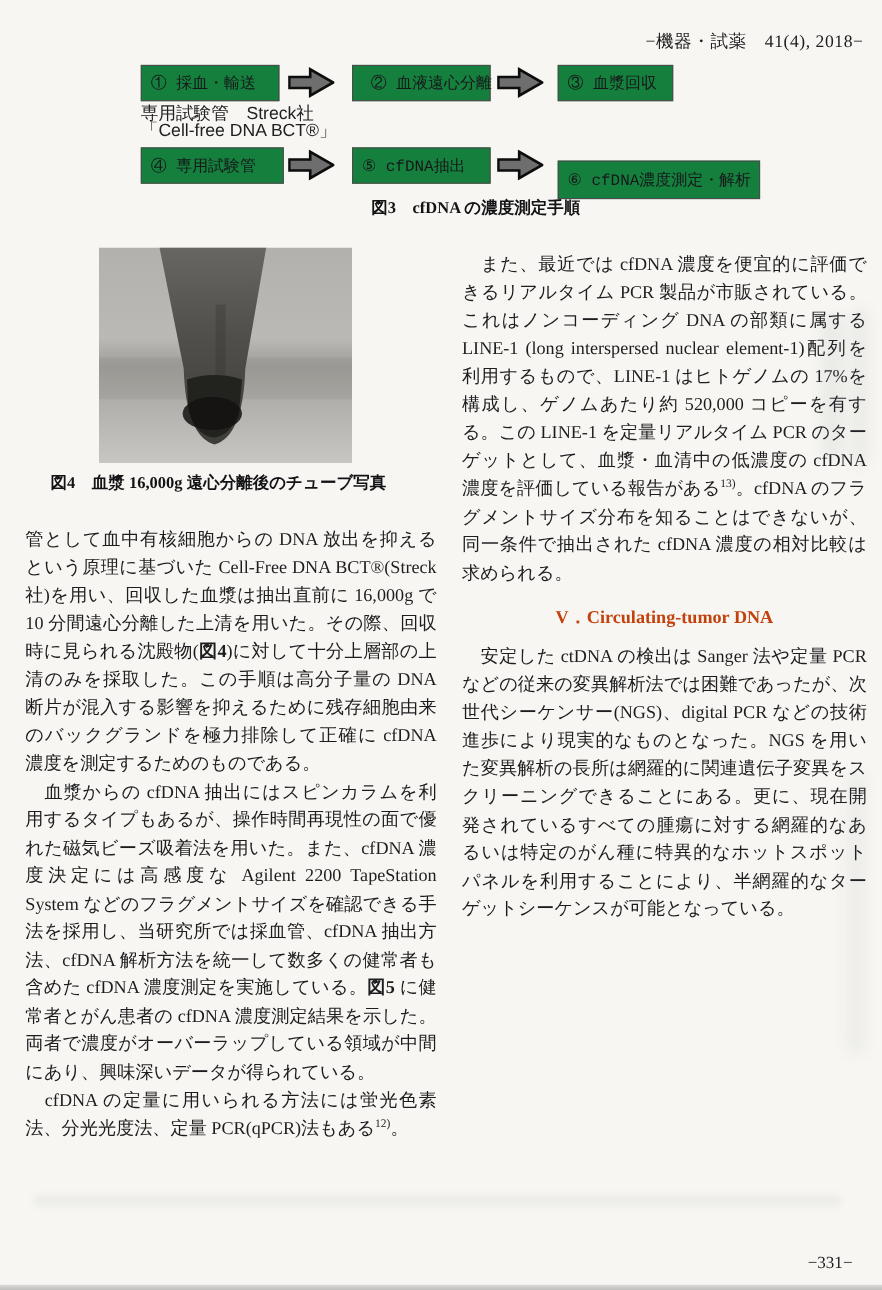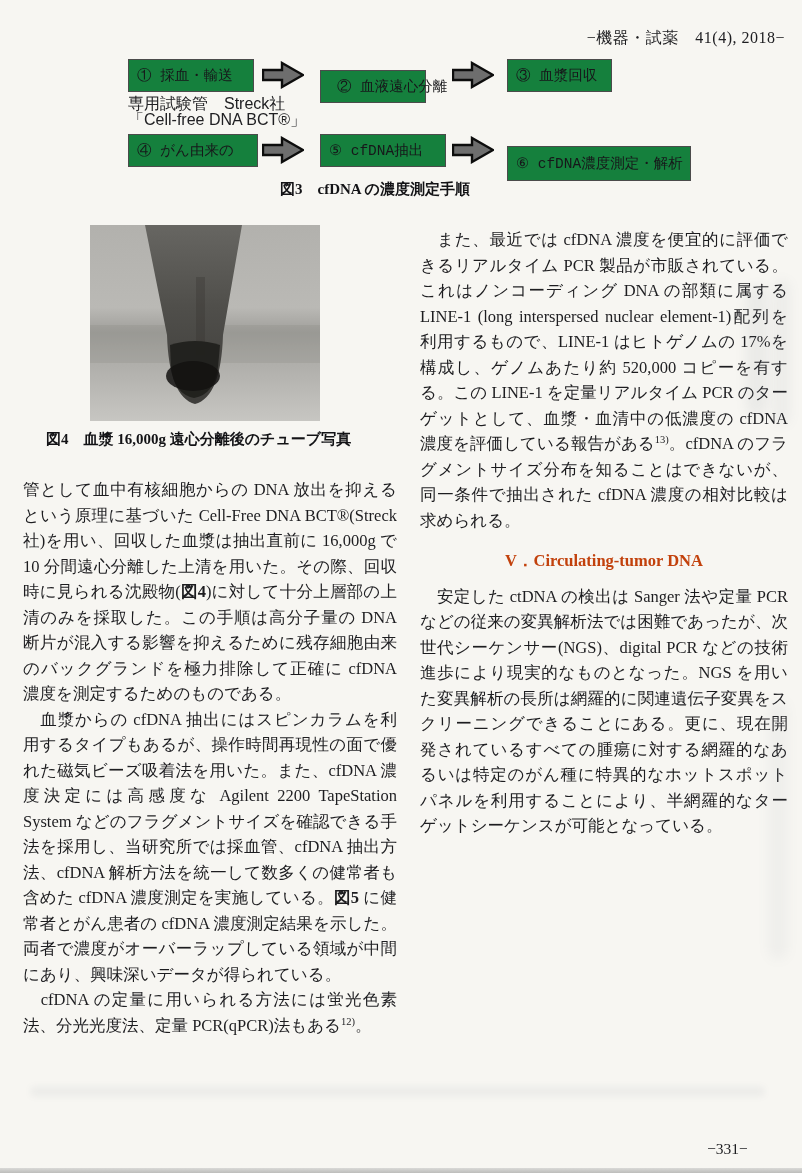--- a/index.html
+++ b/index.html
@@ -21,38 +21,38 @@
   
   .flow-box{
     position:absolute;height:33px;
     background:#15803d;border:1.2px solid #4b4b4b;
     display:flex;align-items:center;
     padding-left:8px;box-sizing:border-box;
     font-family:Liberation Mono, monospace;
     font-size:14.5px;color:#17171a;white-space:nowrap;
   }
   .b1{left:128px;top:59px;width:126px;}
-  .b2{left:320px;top:70px;width:106px;padding-left:16px;}
+  .b2{left:320px;top:59px;width:126px;padding-left:16px;}
   .b3{left:507px;top:59px;width:105px;}
   .b4{left:128px;top:134px;width:130px;}
   .b5{left:320px;top:134px;width:126px;}
   .b6{left:507px;top:146px;width:184px;height:35px;}
   .flow-arrow{position:absolute;width:42px;height:28px;}
   .a1{left:262px;top:61px;}
   .a2{left:452px;top:61px;}
   .a3{left:262px;top:136px;}
   .a4{left:452px;top:136px;}
   .tube-note{
     position:absolute;left:128px;top:96px;width:230px;
     font-family:"Liberation Sans","DejaVu Sans",sans-serif;
     font-size:16px;line-height:15.5px;color:#202023;
   }
   .fig3-caption{
     position:absolute;left:280px;top:180px;width:305px;
-    text-align:left;font-weight:bold;font-size:15px;color:#131316;
+    text-align:center;font-weight:bold;font-size:15px;color:#131316;
   }
   
   .photo{
     position:absolute;left:90px;top:225px;width:230px;height:196px;
     filter:blur(.5px);
   }
   .fig4-caption{
     position:absolute;left:46px;top:430px;width:320px;
     font-weight:bold;font-size:15px;color:#131316;white-space:nowrap;
   }
@@ -65,21 +65,21 @@
   .col-left{left:23px;top:477px;width:374px;}
   .col-right{left:420px;top:227px;width:368px;}
   .para{margin:0;}
   .para sup{font-size:10.5px;line-height:0;}
   .section-heading{
     margin:15px 0 10px 0;
     text-align:center;font-weight:bold;font-size:16.5px;color:#c2410c;
   }
   .page-number{
     position:absolute;left:680px;top:1140px;width:95px;
-    text-align:center;font-size:15.5px;
+    text-align:right;font-size:15.5px;
   }
   
   .bottom-strip{
     position:absolute;left:0;bottom:0;width:802px;height:5px;
     background:linear-gradient(#d9d9d7,#bdbdbb);
   }
   .smudge{position:absolute;background:#6d7884;border-radius:10px;filter:blur(6px);}
   .sm1{left:746px;top:286px;width:22px;height:130px;opacity:.09;}
   .sm2{left:774px;top:280px;width:16px;height:145px;opacity:.08;}
   .sm3{left:30px;top:1086px;width:735px;height:11px;opacity:.07;filter:blur(3px);}
@@ -101,21 +101,21 @@
     <svg class="flow-arrow a2" viewBox="0 0 42 28">
       <path d="M1,9 H20 V2 L41,14 L20,26 V19 H1 Z" fill="#6e6e6e" stroke="#0d0d0d" stroke-width="2.4"></path>
     </svg>
     <div class="flow-box b3">③ 血漿回収</div>
 
     <div class="tube-note">
       <div>専用試験管　Streck社</div>
       <div>「Cell-free DNA BCT®」</div>
     </div>
 
-    <div class="flow-box b4">④ がん由来の</div>
+    <div class="flow-box b4">④ 専用試験管</div>
     <svg class="flow-arrow a3" viewBox="0 0 42 28">
       <path d="M1,9 H20 V2 L41,14 L20,26 V19 H1 Z" fill="#6e6e6e" stroke="#0d0d0d" stroke-width="2.4"></path>
     </svg>
     <div class="flow-box b5">⑤ cfDNA抽出</div>
     <svg class="flow-arrow a4" viewBox="0 0 42 28">
       <path d="M1,9 H20 V2 L41,14 L20,26 V19 H1 Z" fill="#6e6e6e" stroke="#0d0d0d" stroke-width="2.4"></path>
     </svg>
     <div class="flow-box b6">⑥ cfDNA濃度測定・解析</div>
 
     <div class="fig3-caption">図3　cfDNA の濃度測定手順</div>

